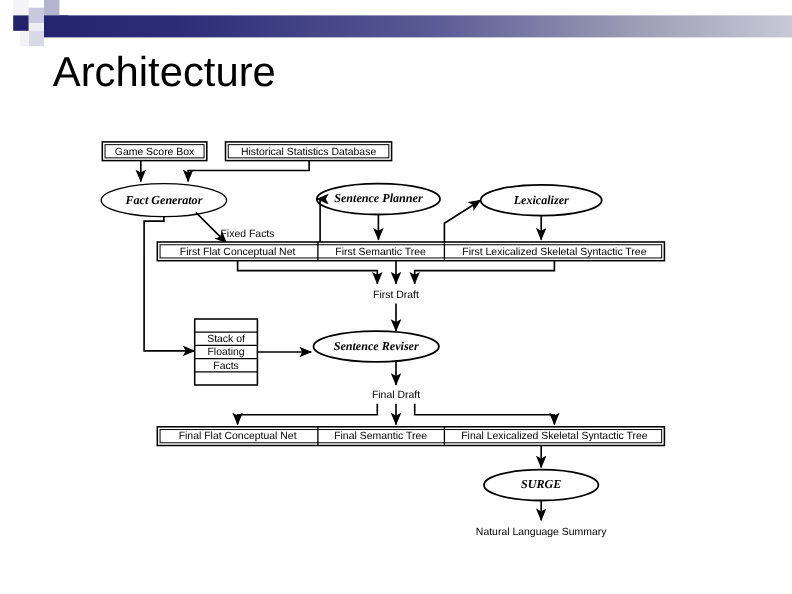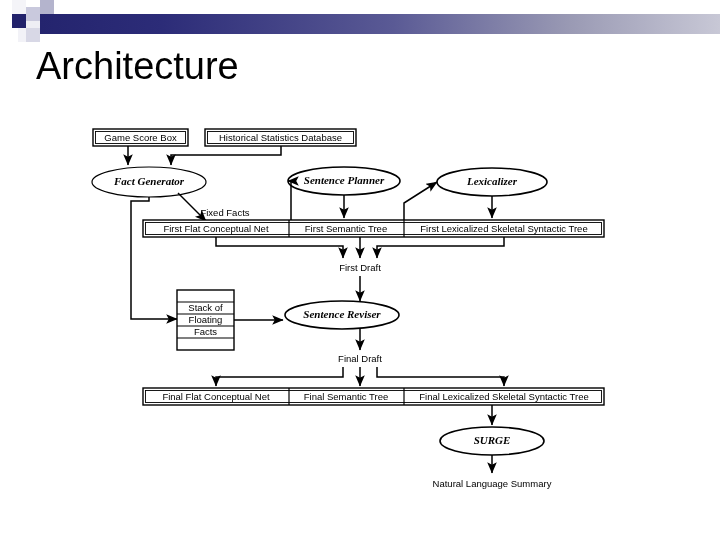--- a/index.html
+++ b/index.html
@@ -21,21 +21,21 @@
   #sq-mid1{left:26px;top:7px;width:14px;height:14px;background:#c9c9dd;}
   #sq-mid2{left:40px;top:0px;width:14px;height:14px;background:#b4b4cd;}
   #sq-mid3{left:40px;top:14px;width:14px;height:14px;background:#9a9abe;}
   #sq-mid4{left:26px;top:28px;width:14px;height:14px;background:#d8d8e6;}
   #sq-mid5{left:26px;top:21px;width:14px;height:7px;background:#eeeef4;}
   #sq-mid6{left:18px;top:28px;width:8px;height:14px;background:#f2f2f7;}
   #sq-mid7{left:12px;top:0px;width:14px;height:14px;background:#f4f4f8;}
   #sq-mid8{left:54px;top:14px;width:8px;height:14px;background:#3a3a80;}
 
   #page-title{
-    position:absolute;left:36px;top:44px;
+    position:absolute;left:48px;top:44px;
     font-size:38px;line-height:44px;color:#000;
     font-family:"Liberation Sans", sans-serif;
     letter-spacing:0px;
   }
 
   #diagram-wrap{position:absolute;left:0;top:105px;width:603px;height:420px;}
   svg{display:block;}
   .bx{fill:#ffffff;stroke:#000000;stroke-width:1.4;}
   .bxin{fill:none;stroke:#000000;stroke-width:0.9;}
   .el{fill:#ffffff;stroke:#000000;stroke-width:1.6;}

